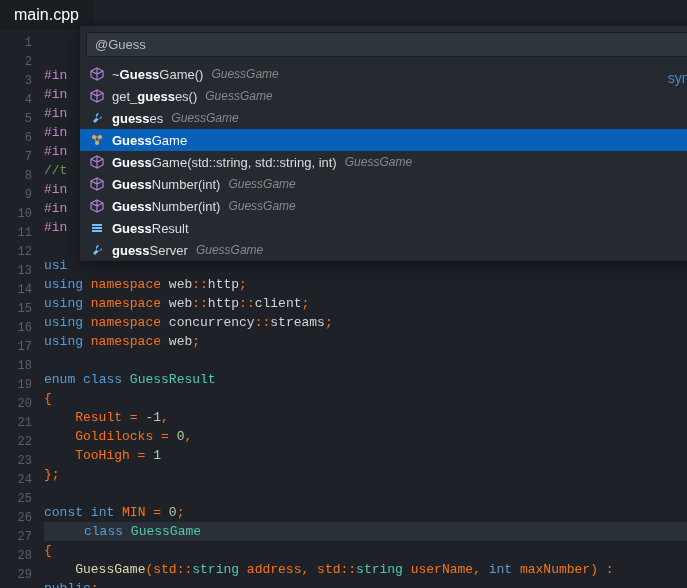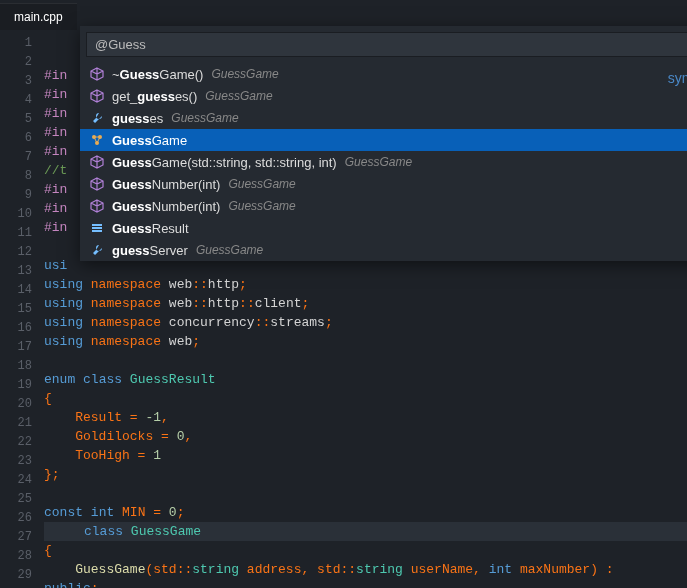--- a/index.html
+++ b/index.html
@@ -15,21 +15,21 @@
 }
 .tab-bar {
   height: 30px;
   display: flex;
   align-items: flex-end;
 }
 .tab {
   background: #1a1d22;
   color: #fff;
   padding: 6px 14px;
-  font-size: 12px;
+  font-size: 16px;
   font-family: -apple-system, 'Segoe UI', sans-serif;
   border-top: 1px solid #2a2d32;
 }
 .editor {
   display: flex;
   height: calc(100% - 30px);
 }
 .gutter {
   width: 44px;
   text-align: right;

